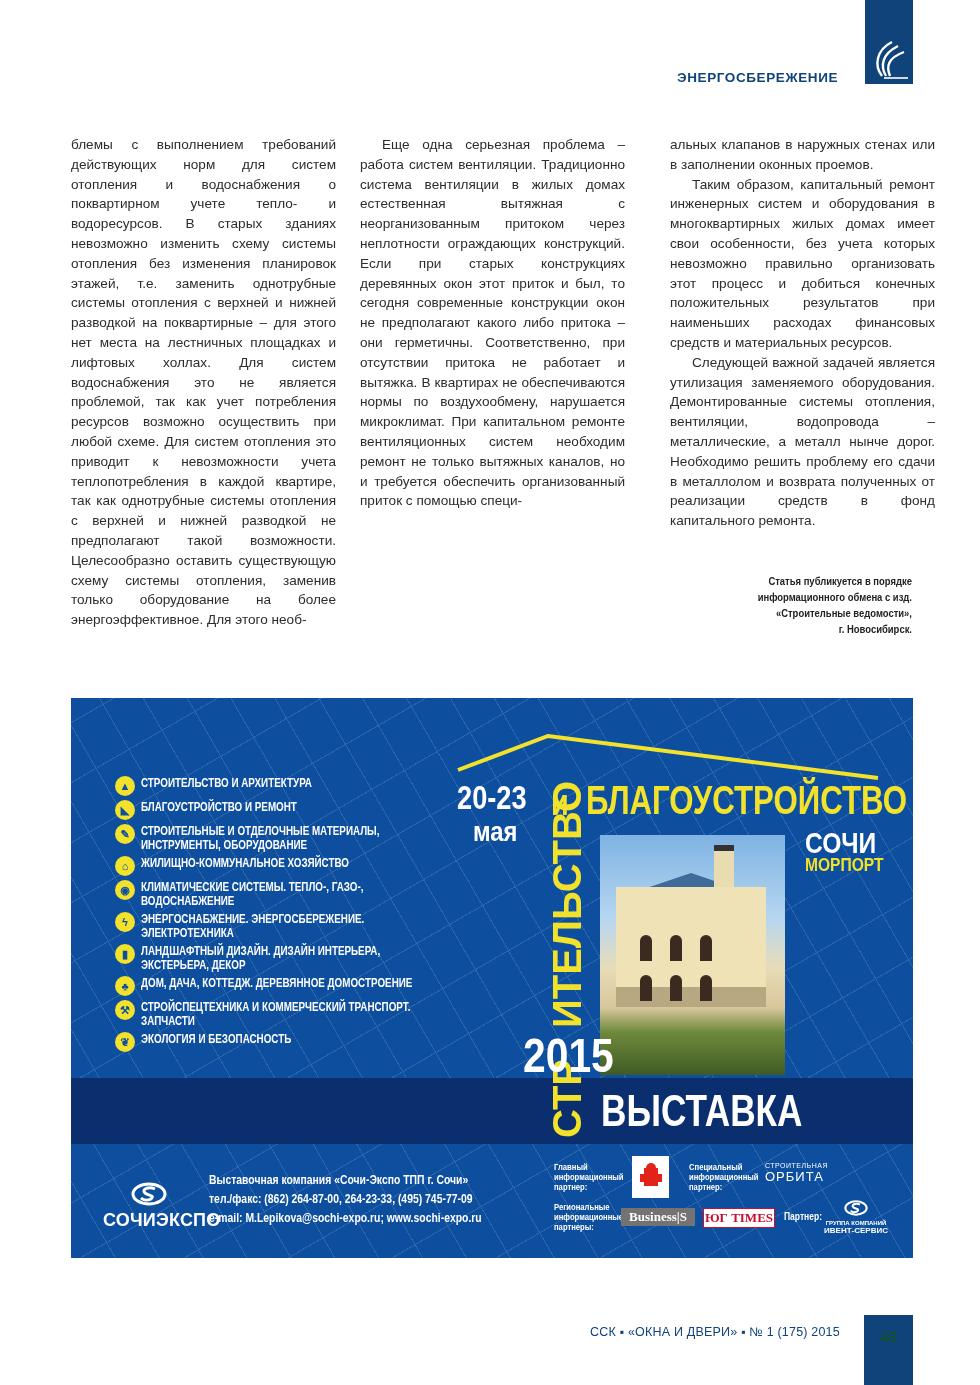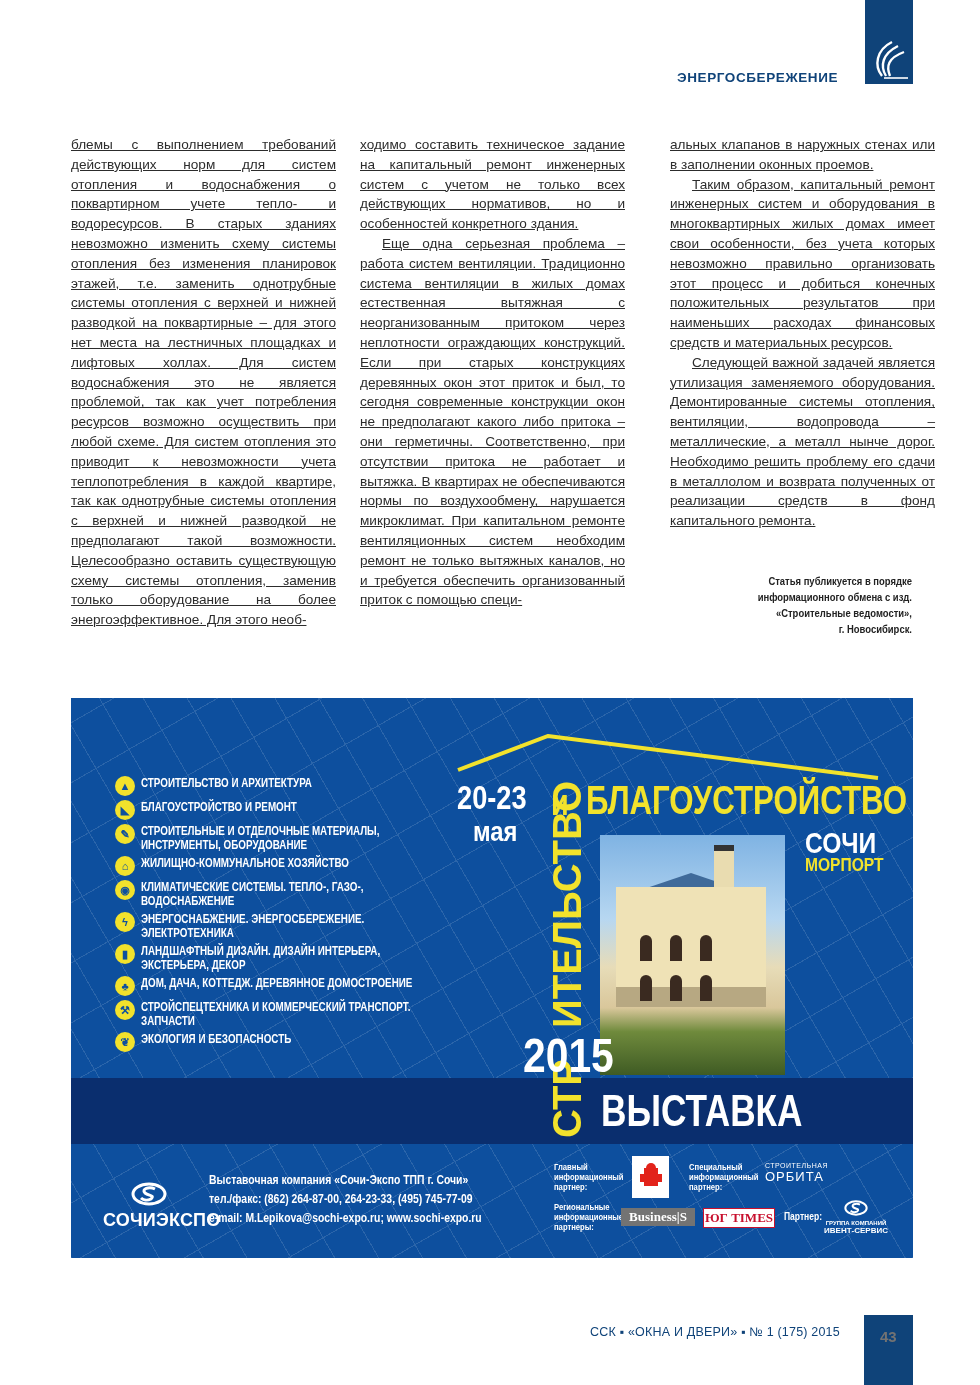--- a/index.html
+++ b/index.html
@@ -1,21 +1,21 @@
 <!DOCTYPE html>
 <html><head>
 <meta charset="utf-8">
 <style>
   html, body { margin:0; padding:0; }
   body { width:980px; height:1385px; background:#ffffff; position:relative; overflow:hidden;
          font-family:"Liberation Sans", sans-serif; color:#2b2b2b; }
   .tab-top { position:absolute; left:865px; top:0; width:48px; height:84px; background:#0f4379; }
   .tab-top svg { position:absolute; left:5px; top:36px; }
   .section { position:absolute; left:677px; top:70px; font-weight:bold; font-size:13.5px; letter-spacing:0.6px; color:#0f4379; }
-  .col { position:absolute; top:135px; width:265px; font-size:13.6px; line-height:19.8px; text-align:justify; color:#2c2c2c;text-decoration:underline; }
+  .col { position:absolute; top:135px; width:265px; font-size:13.6px; line-height:19.8px; text-align:justify; color:#2c2c2c; }
   .col p { margin:0; text-indent:0; }
   .col p.ind { text-indent:22px; }
   .c1 { left:71px; } .c2 { left:360px; } .c3 { left:648px;margin-left:22px; }
   .credit { position:absolute; left:690px; top:573px; width:222px; text-align:right; font-family:"Liberation Sans", sans-serif;
             font-weight:bold; font-size:10.5px; line-height:16px; color:#222; transform:scaleX(0.9); transform-origin:right top; }
   .ad { position:absolute; left:71px; top:698px; width:842px; height:560px; background:#0d4f9e; overflow:hidden; }
   .ad .stripe { position:absolute; left:0; top:380px; width:842px; height:66px; background:#0a2e6e; }
   .ad .grid { position:absolute; inset:0; opacity:0.12;
      background-image: repeating-linear-gradient(60deg, #ffffff 0 1px, transparent 1px 38px),
                        repeating-linear-gradient(-30deg, #ffffff 0 1px, transparent 1px 52px); }
@@ -40,40 +40,39 @@
   .vert2 { position:absolute; left:474px; top:440px; color:#f2e22c; font-weight:bold; font-size:40px; transform:rotate(-90deg); transform-origin:left top; white-space:nowrap; }
   .year { position:absolute; left:452px; top:330px; color:#fff; font-weight:bold; font-size:48px; transform:scaleX(0.85); transform-origin:left top; }
   .expo { position:absolute; left:530px; top:388px; color:#fff; font-weight:bold; font-size:44px; transform:scaleX(0.8); transform-origin:left top; }
   .logo { position:absolute; left:32px; top:484px; width:92px; text-align:center; color:#fff; }
   .logo .brand { font-size:18px; font-weight:bold; letter-spacing:0.2px; }
   .contact { position:absolute; left:138px; top:472px; color:#fff; font-weight:bold; font-size:13px; line-height:19px; transform:scaleX(0.8); transform-origin:left top; white-space:nowrap; }
   .plabel { position:absolute; color:#fff; font-weight:bold; font-size:9px; line-height:10px; transform:scaleX(0.85); transform-origin:left top; }
   .pbox { position:absolute; display:flex; align-items:center; justify-content:center; font-weight:bold; }
   .footer { position:absolute; left:590px; top:1325px; font-size:12.5px; color:#0f4379; letter-spacing:0.2px; }
   .tab-bot { position:absolute; left:864px; top:1315px; width:49px; height:70px; background:#0f4379; }
-  .pagenum { position:absolute; left:880px; top:1328px; color:#737373; font-weight:bold; font-size:15px; }
+  .pagenum { position:absolute; left:880px; top:1328px; color:#14532d; font-weight:bold; font-size:15px; }
 </style>
 </head>
 <body>
 
 <div class="tab-top">
   <svg width="40" height="44" viewBox="0 0 40 44">
     <path d="M12 40 C4 30 6 14 22 6" stroke="#fff" stroke-width="2.4" fill="none"></path>
     <path d="M16 40 C10 30 12 18 28 10" stroke="#fff" stroke-width="2.4" fill="none"></path>
     <path d="M20 40 C16 30 18 22 34 16" stroke="#fff" stroke-width="2.4" fill="none"></path>
     <path d="M14 42 L38 42" stroke="#fff" stroke-width="1.6"></path>
   </svg>
 </div>
 <div class="section">ЭНЕРГОСБЕРЕЖЕНИЕ</div>
 
 <div class="col c1" id="col0">
     <p>блемы с выполнением требований действующих норм для систем отопления и водоснабжения о поквартирном учете тепло- и водоресурсов. В старых зданиях невозможно изменить схему системы отопления без изменения планировок этажей, т.е. заменить однотрубные системы отопления с верхней и нижней разводкой на поквартирные – для этого нет места на лестничных площадках и лифтовых холлах. Для систем водоснабжения это не является проблемой, так как учет потребления ресурсов возможно осуществить при любой схеме. Для систем отопления это приводит к невозможности учета теплопотребления в каждой квартире, так как однотрубные системы отопления с верхней и нижней разводкой не предполагают такой возможности. Целесообразно оставить существующую схему системы отопления, заменив только оборудование на более энергоэффективное. Для этого необ-</p>
   </div>
 <div class="col c2" id="col1">
-    <p>ходимо составить техническое задание на капитальный ремонт инженерных систем с учетом не только всех действующих нормативов, но и особенностей конкретного здания.</p>
     <p class="ind">Еще одна серьезная проблема – работа систем вентиляции. Традиционно система вентиляции в жилых домах естественная вытяжная с неорганизованным притоком через неплотности ограждающих конструкций. Если при старых конструкциях деревянных окон этот приток и был, то сегодня современные конструкции окон не предполагают какого либо притока – они герметичны. Соответственно, при отсутствии притока не работает и вытяжка. В квартирах не обеспечиваются нормы по воздухообмену, нарушается микроклимат. При капитальном ремонте вентиляционных систем необходим ремонт не только вытяжных каналов, но и требуется обеспечить организованный приток с помощью специ-</p>
   </div>
 <div class="col c3" id="col2">
     <p>альных клапанов в наружных стенах или в заполнении оконных проемов.</p>
     <p class="ind">Таким образом, капитальный ремонт инженерных систем и оборудования в многоквартирных жилых домах имеет свои особенности, без учета которых невозможно правильно организовать этот процесс и добиться конечных положительных результатов при наименьших расходах финансовых средств и материальных ресурсов.</p>
     <p class="ind">Следующей важной задачей является утилизация заменяемого оборудования. Демонтированные системы отопления, вентиляции, водопровода – металлические, а металл нынче дорог. Необходимо решить проблему его сдачи в металлолом и возврата полученных от реализации средств в фонд капитального ремонта.</p>
   </div>
 
 <div class="credit">
   <div>Статья публикуется в порядке</div>

